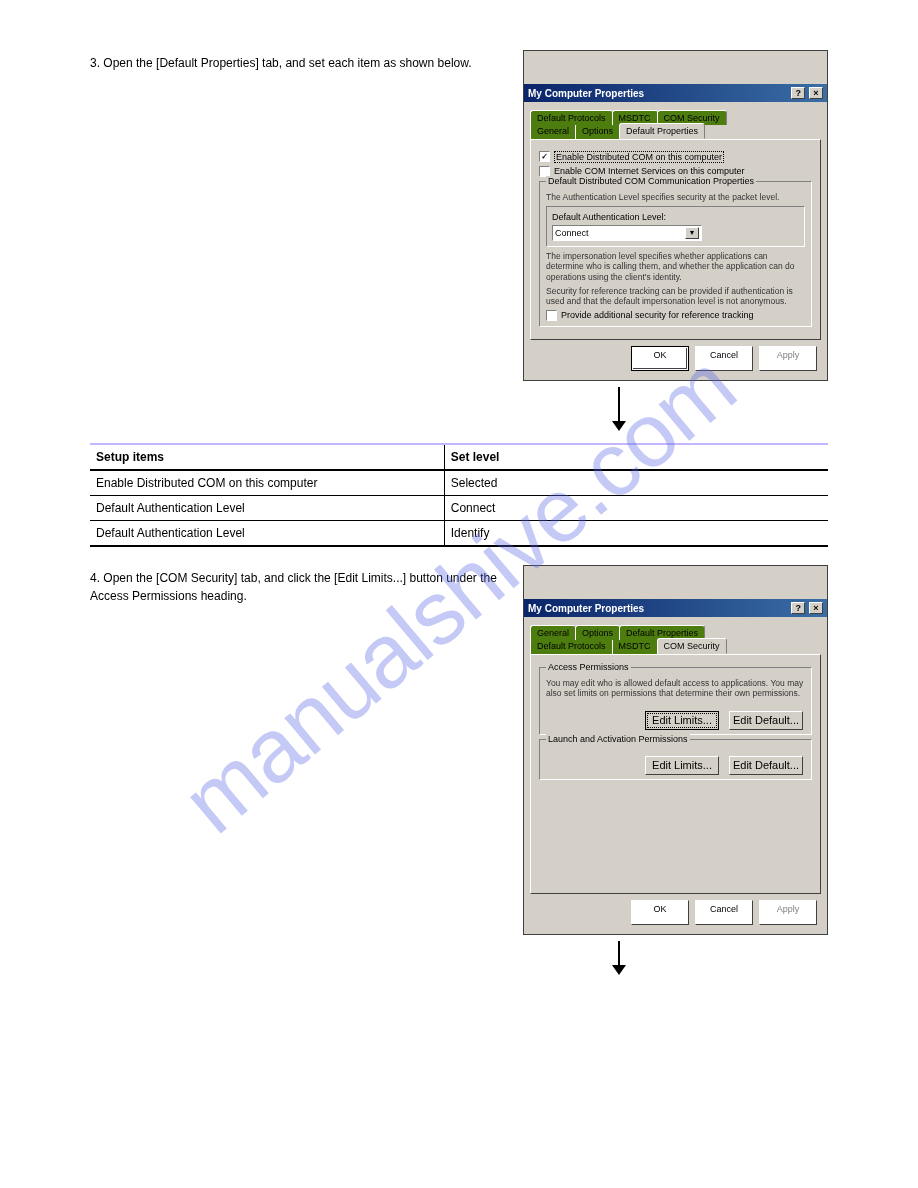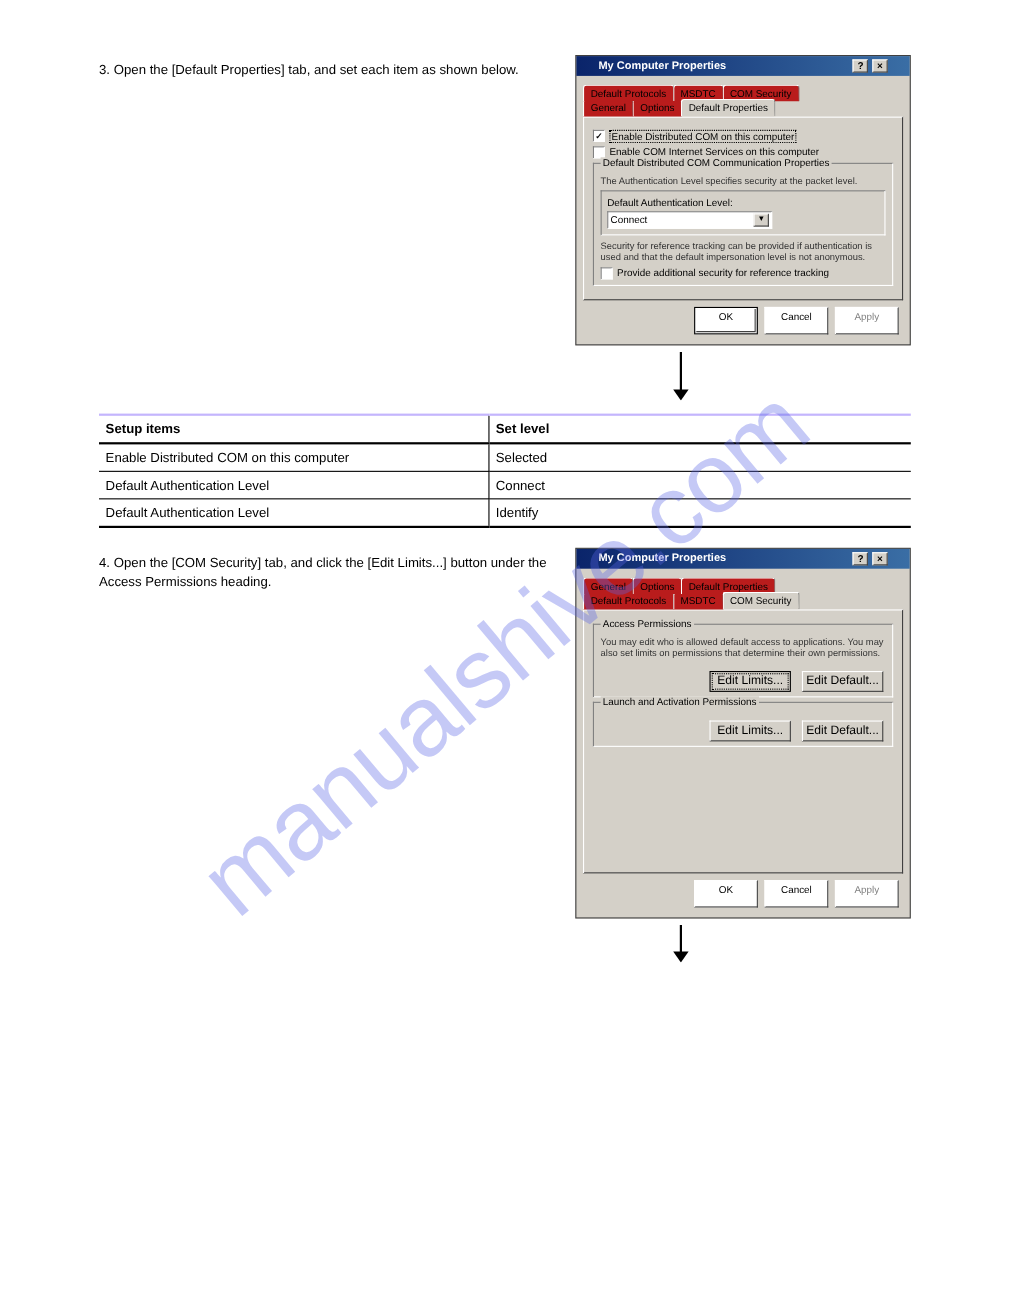--- a/index.html
+++ b/index.html
@@ -29,38 +29,39 @@
     width: 305px;
     background: #d4d0c8;
     border: 1px solid #404040;
     font-size: 9px;
     flex-shrink: 0;
     font-family: Tahoma, Arial, sans-serif;
   }
   .titlebar {
     background: linear-gradient(to right, #0a246a, #3a6ea5);
     color: #fff;
-    padding: 3px 20px;
+    padding: 3px 4px;
     display: flex;
     justify-content: space-between;
     align-items: center;
     font-weight: bold;
     font-size: 10px;
+    margin-top: 33px;
   }
   .title-buttons span {
     display: inline-block; width: 14px; height: 12px;
     background: #d4d0c8; border: 1px solid #fff;
     border-right-color:#404040; border-bottom-color:#404040;
     text-align:center; font-size:9px; line-height:10px; color:#000; font-weight:bold;
     margin-left:1px;
   }
   .dlg-body { padding: 6px; }
   .tabrow { display: flex; }
   .tab {
-    background: #b91c1c;
+    background: #4d7c0f;
     border: 1px solid #fff;
     border-right-color:#808080; border-bottom: none;
     padding: 2px 6px;
     font-size: 9px;
     border-radius: 3px 3px 0 0;
     margin-right: -1px;
   }
   .tab.active { background:#d4d0c8; border-bottom:1px solid #d4d0c8; position:relative; z-index:2; }
   .tab.back { position:relative; top:2px; }
   .tab-panel {
@@ -158,20 +159,21 @@
           <div class="grp">
             <div class="grp-title">Default Distributed COM Communication Properties</div>
             <div class="note">The Authentication Level specifies security at the packet level.</div>
             <div class="subgrp">
               <div class="sublabel">Default Authentication Level:</div>
               <div class="dd">
                 <span>Connect</span>
                 <span class="dd-arrow">▼</span>
               </div>
             </div>
+            <div class="note">The impersonation level specifies whether applications can determine who is calling them, and whether the application can do operations using the client's identity.</div>
             <div class="note">Security for reference tracking can be provided if authentication is used and that the default impersonation level is not anonymous.</div>
             <div class="chk">
               <span class="chkbox"></span>
               <span>Provide additional security for reference tracking</span>
             </div>
           </div>
         </div>
         <div class="btnrow">
           <div class="btn focus">OK</div>
           <div class="btn">Cancel</div>

